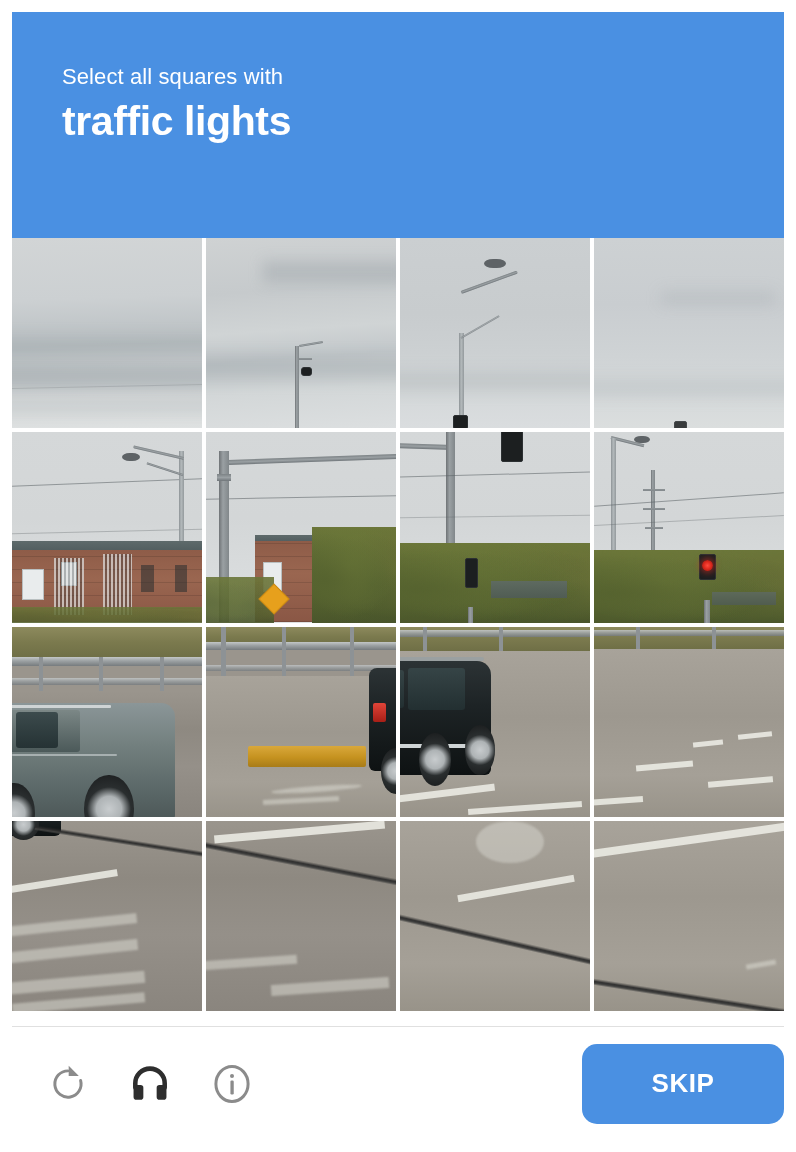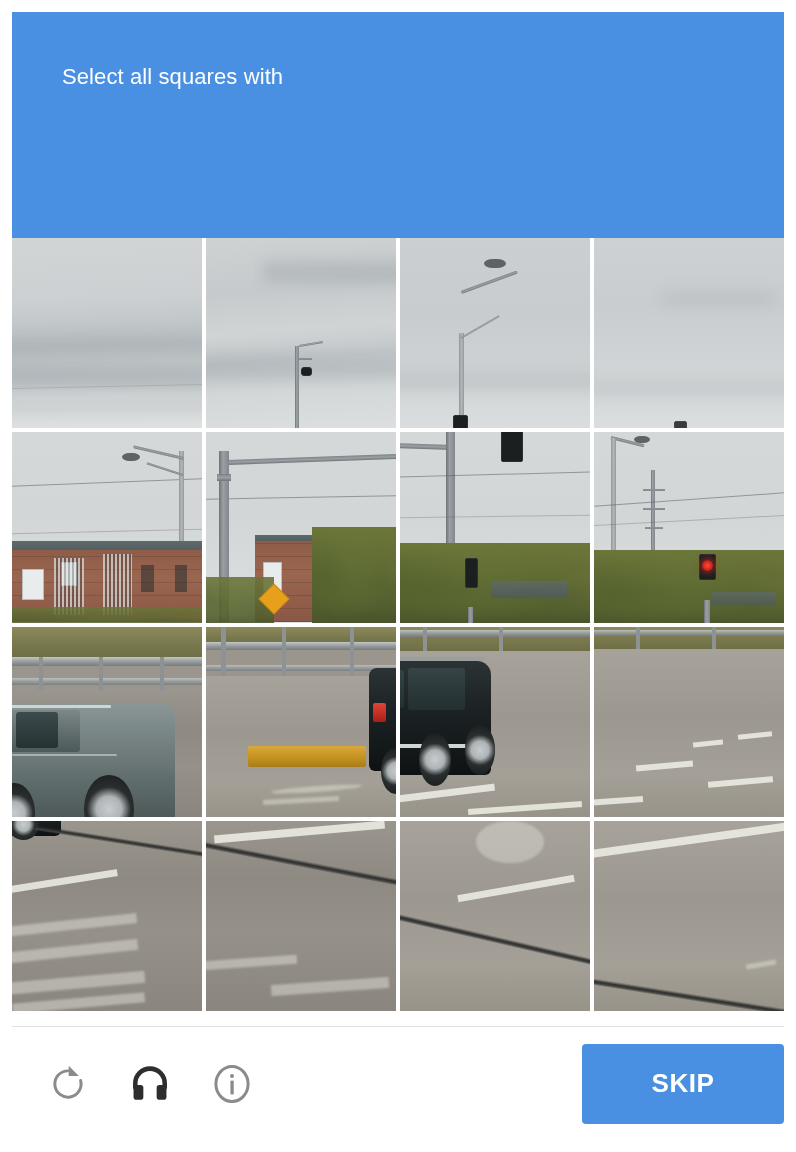--- a/index.html
+++ b/index.html
@@ -267,36 +267,37 @@
     cursor: pointer;
     margin-right: 30px;
   }
   .skip-button {
     margin-left: auto;
     margin-right: 0;
     width: 202px;
     height: 80px;
     background: #4a90e2;
     border: none;
-    border-radius: 4px;
+    border-radius: 15px;
     color: #ffffff;
     font-family: "Liberation Sans", sans-serif;
     font-size: 26px;
     font-weight: bold;
     letter-spacing: 0.6px;
     cursor: pointer;
   }
 </style>
 </head>
 <body>
 
 <div id="captcha-widget">
 
   <div class="header">
     <div class="header-line1">Select all squares with</div>
+    <div class="header-target">traffic lights</div>
   </div>
 
   <div class="grid">
 
     <div class="cell">
       <div class="scene sky-a">
         <div class="cloudband" style="top:52%;height:20px;"></div>
         <div class="cloudband" style="top:66%;height:26px;background:rgba(132,142,148,0.38);"></div>
         <div class="cloudband" style="top:84%;height:16px;background:rgba(168,176,180,0.30);"></div>
         <div class="wire" style="top:78%;left:0;width:100%;transform:rotate(-1.2deg);opacity:.35;"></div>

